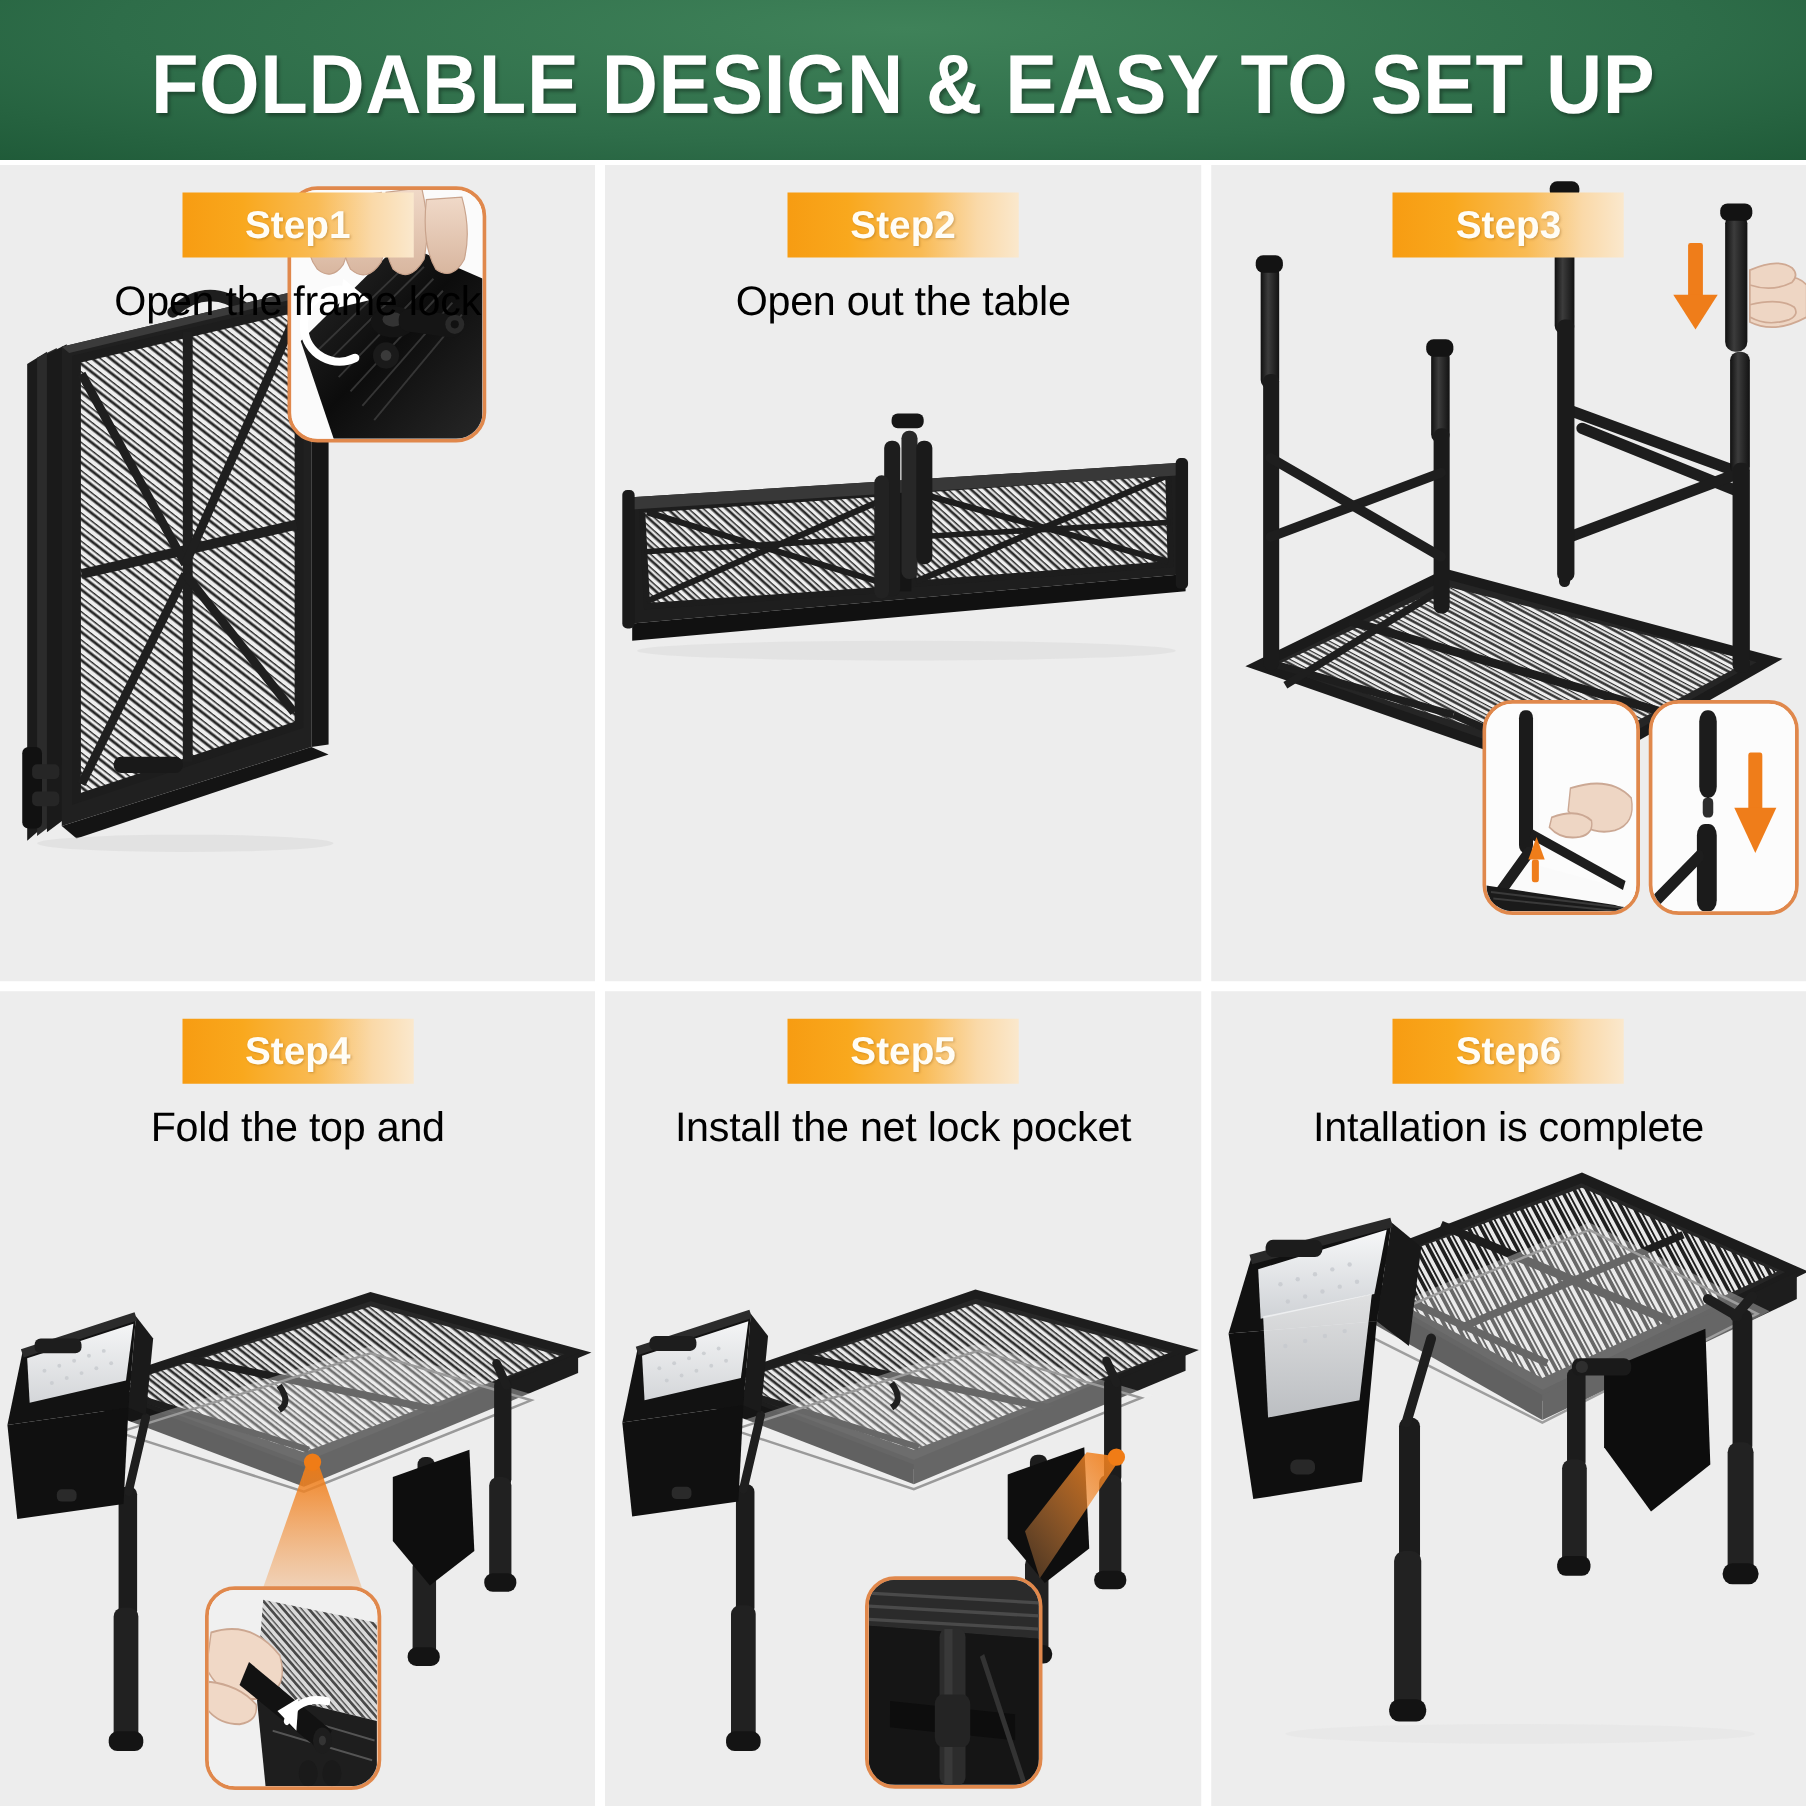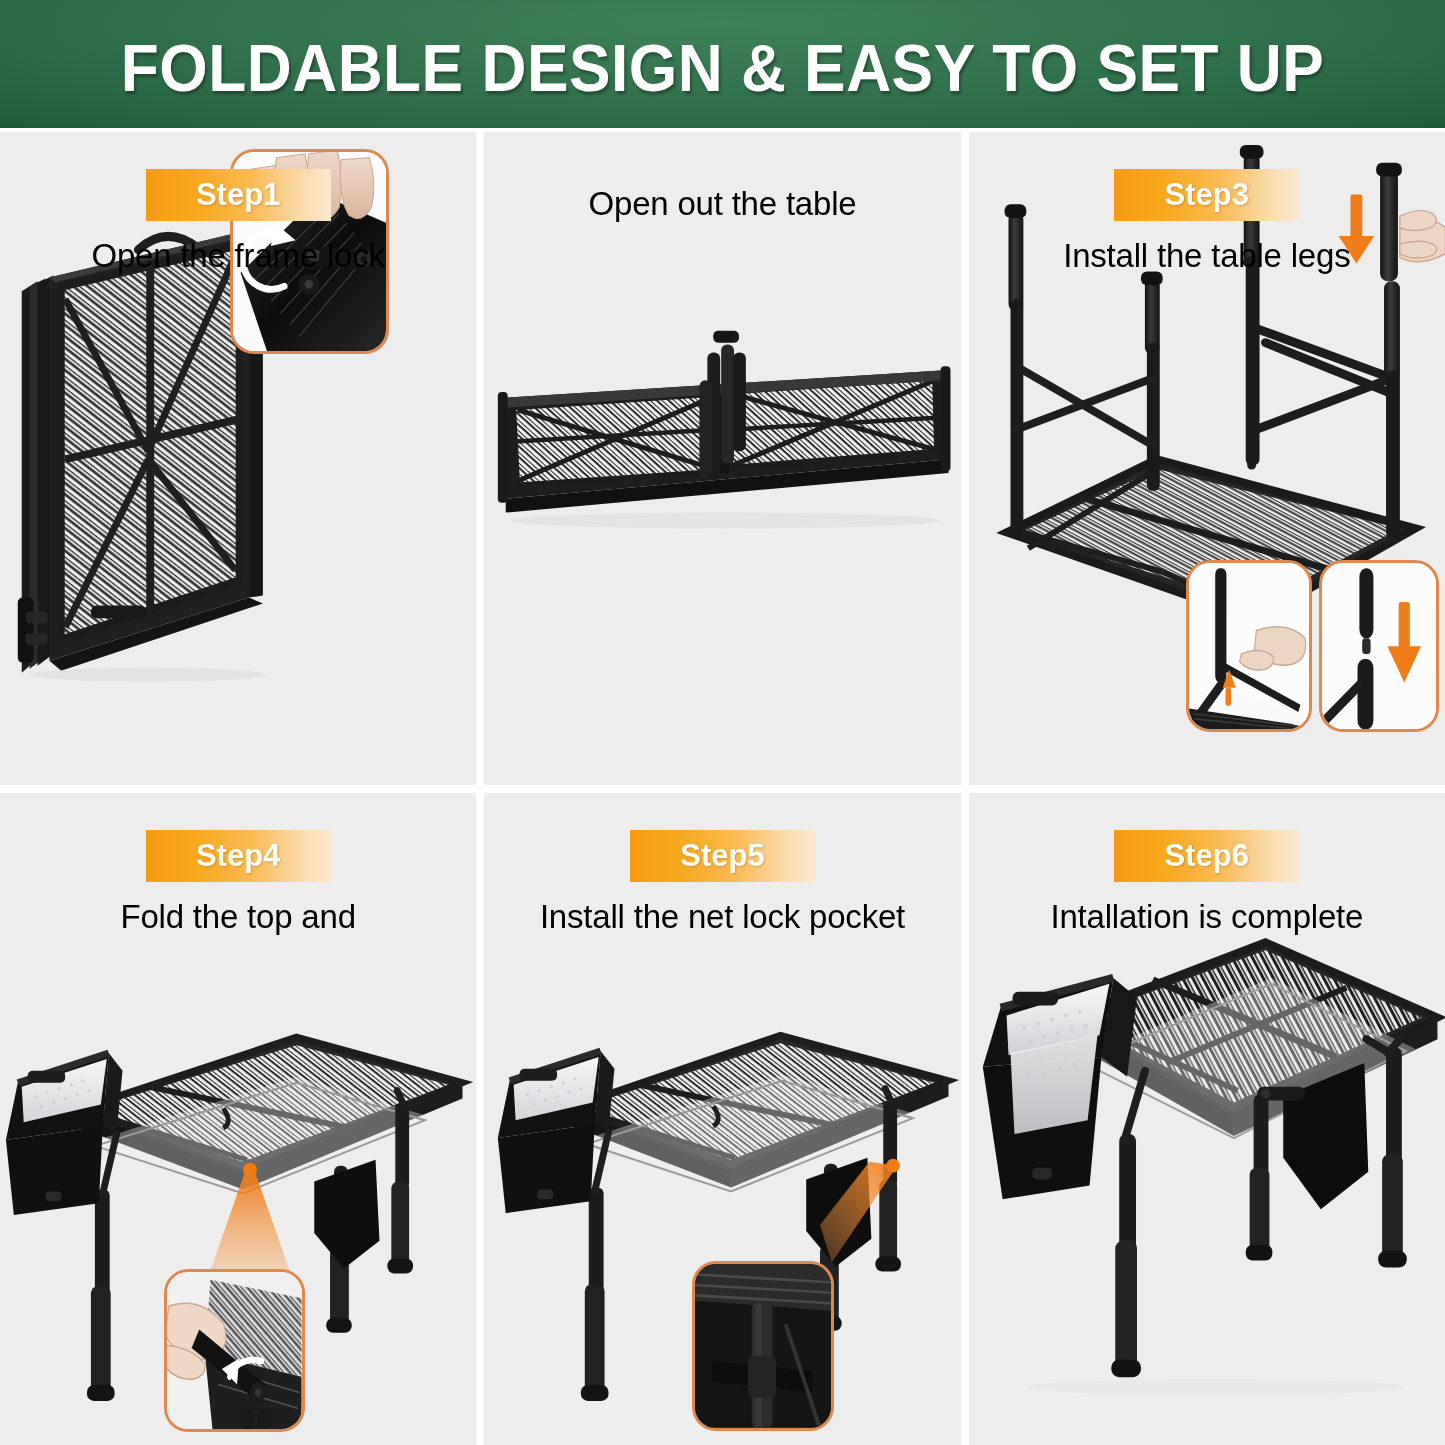--- a/index.html
+++ b/index.html
@@ -45,21 +45,21 @@
   }
   .cell{
     position:relative;
     background:#ededed;
     overflow:hidden;
   }
 
   
   .step-head{
     position:absolute;left:0;top:0;width:100%;
-    padding-top:37px;
+    padding-top:22px;
     text-align:center;
     z-index:6;
   }
   .badge{
     display:inline-block;
     width:185px;height:52px;line-height:52px;
     background:linear-gradient(90deg,#f79c12 0%,#f9a81d 26%,#f9bb55 58%,#fad9a8 82%,#fae8cd 100%);
     color:#fffdf6;
     font-size:31px;font-weight:bold;
     text-shadow:1px 1px 2px rgba(120,70,0,0.30);
@@ -257,20 +257,21 @@
               <rect x="232" y="200" width="26" height="12" rx="5" fill="#161616"></rect>
             </g>
 
             <rect x="14" y="262" width="10" height="112" rx="4" fill="#1a1a1a"></rect>
             <rect x="462" y="236" width="10" height="106" rx="4" fill="#1a1a1a"></rect>
           </g>
           <ellipse cx="244" cy="392" rx="218" ry="8" fill="#dadada" opacity="0.5"></ellipse>
         </svg>
       </div>
       <div class="step-head">
+        <div class="badge">Step2</div>
         <div class="caption">
           <span>Open out the table</span>
         </div>
       </div>
     </div>
 
     <div class="cell">
       <div class="photo">
         <svg viewBox="0 0 482 658" preserveAspectRatio="xMidYMid meet">
           <defs>
@@ -383,23 +384,20 @@
 
           <g fill="#ef7d1a">
             <rect x="82" y="30" width="12" height="38" rx="2"></rect>
             <path d="M70 64 L106 64 L88 92 Z"></path>
           </g>
         </svg>
       </div>
 
       <div class="step-head">
         <div class="badge">Step3</div>
-        <div class="caption">
-          <span>Install the table legs</span>
-        </div>
       </div>
     </div>
 
     <div class="cell">
       <div class="photo">
         <svg viewBox="0 0 482 658" preserveAspectRatio="xMidYMid meet">
           <defs>
             <pattern id="mesh4" width="8" height="8" patternUnits="userSpaceOnUse" patternTransform="rotate(38)">
               <rect width="8" height="8" fill="#ebebeb"></rect>
               <path d="M0 0 H8 M0 4 H8" stroke="#2b2b2b" stroke-width="2.2"></path>

